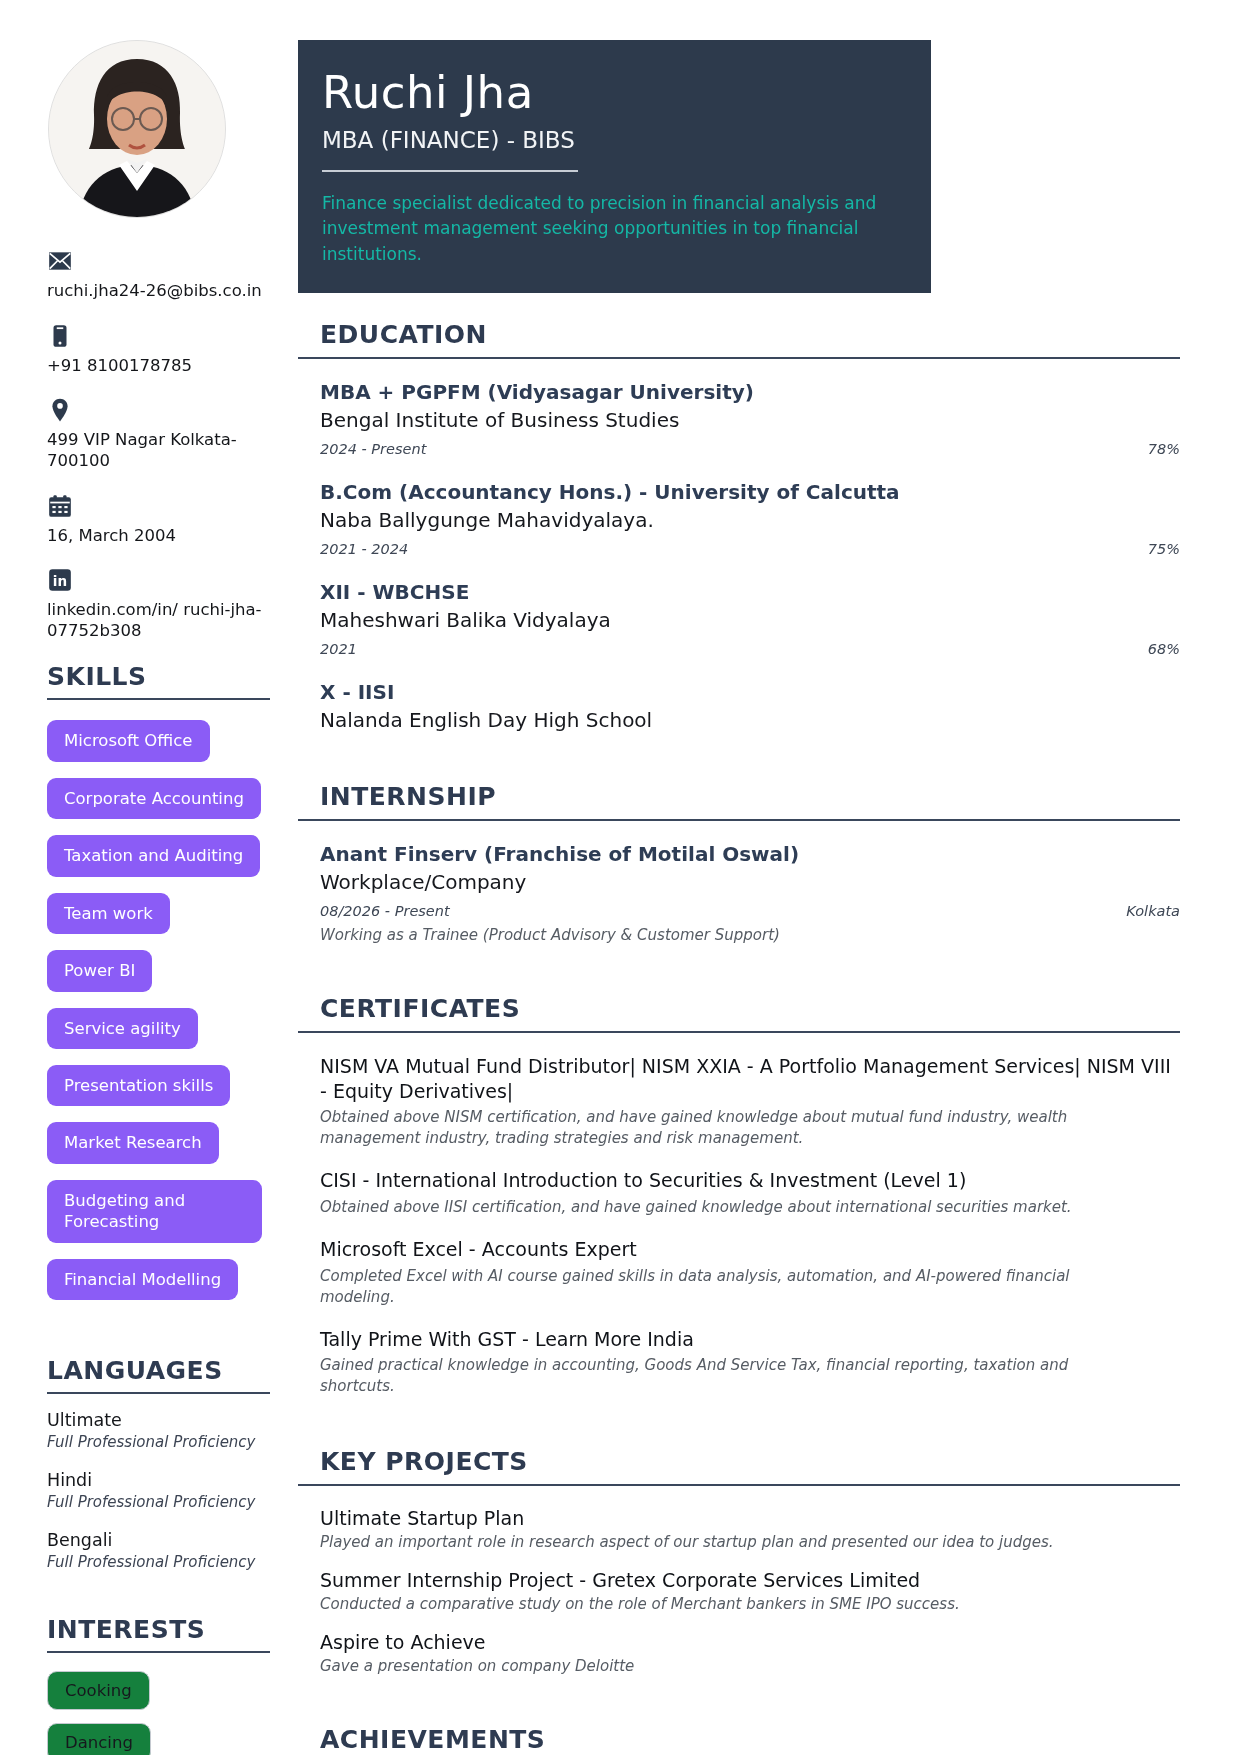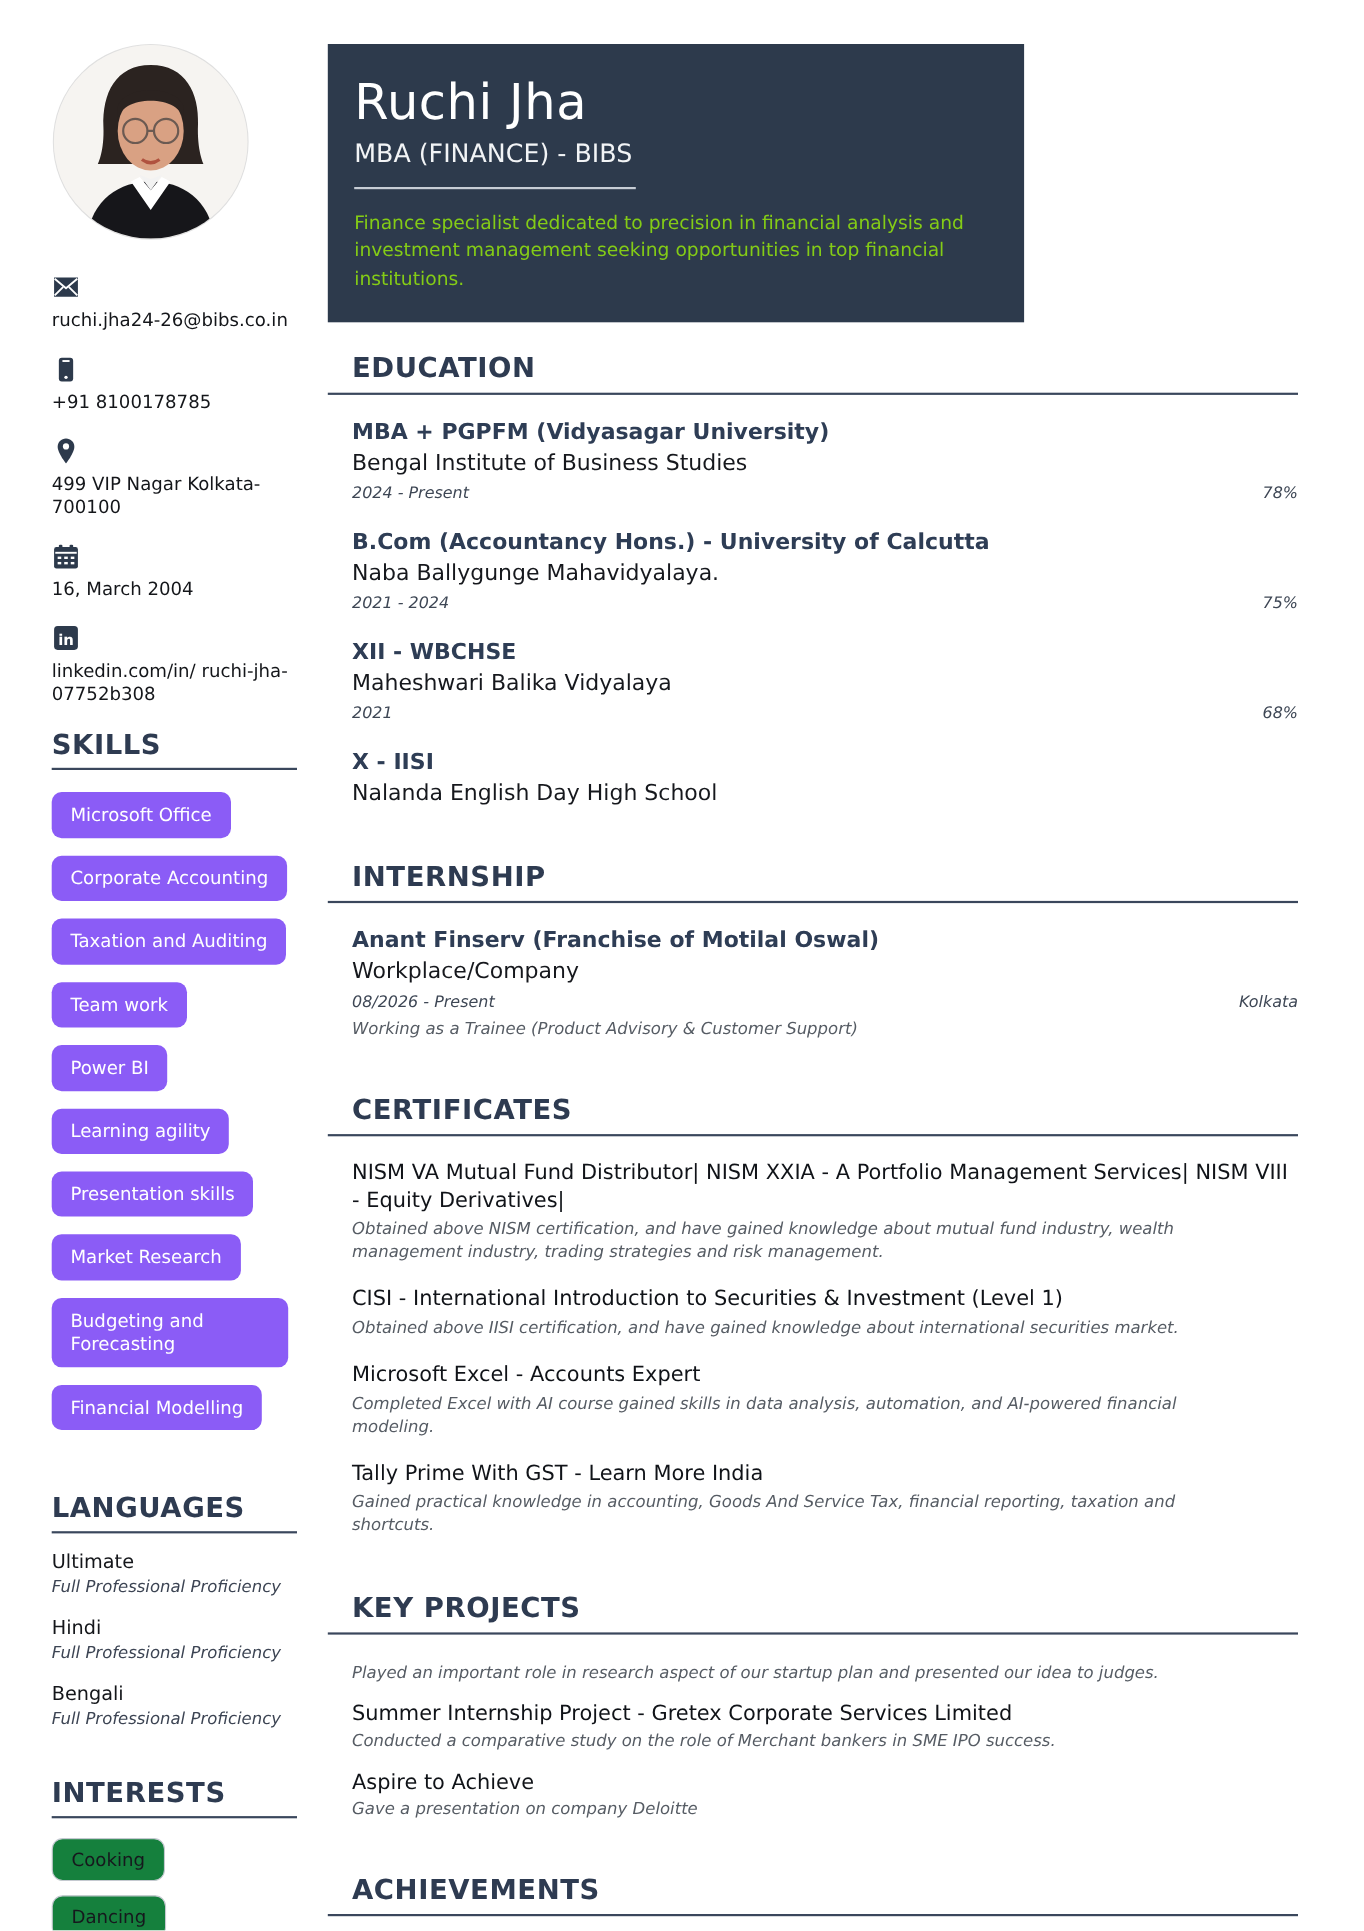--- a/index.html
+++ b/index.html
@@ -36,21 +36,21 @@
   .outline-pills { margin-top:18px; display:flex; flex-wrap:wrap; gap:13px; max-width:210px; }
   .outline-pill { border:1.5px solid #c4c9d0; border-radius:10px; background:#15803d;
                   color:#16181d; font-size:16.5px; padding:9px 17px; }
 
   
   .main { width:882px; flex:0 0 882px; }
   .band { width:633px; background:#2d3a4c; color:#ffffff; padding:28px 30px 26px 24px; }
   .band-name { font-size:45px; font-weight:normal; letter-spacing:0.5px; line-height:1.1; }
   .band-degree { font-size:23px; margin-top:9px; color:#f2f4f6; }
   .band-rule { width:256px; height:2px; background:#c7cdd5; margin:17px 0 19px 0; }
-  .band-summary { font-size:17px; line-height:1.5; color:#84cc16; max-width:740px; }
+  .band-summary { font-size:17px; line-height:1.5; color:#14b8a6; max-width:740px; }
 
   .section { margin-top:27px; }
   .sec-title { font-size:25px; font-weight:bold; color:#2e3b51; letter-spacing:0.5px;
                padding:0 0 8px 22px; border-bottom:2.5px solid #3a475c; }
   .sec-body { padding-left:22px; padding-top:21px; }
 
   .edu-item { margin-bottom:23px; }
   .edu-degree { font-size:20px; font-weight:bold; color:#2e3d55; }
   .edu-school { font-size:20px; color:#16181d; margin-top:4px; }
   .meta-row { display:flex; justify-content:space-between; margin-top:9px;
@@ -149,21 +149,21 @@
       </div>
     </div>
 
     <h2 class="side-sec-title skills-title">SKILLS</h2>
     <div class="pill-col">
       <span class="pill">Microsoft Office</span>
       <span class="pill">Corporate Accounting</span>
       <span class="pill">Taxation and Auditing</span>
       <span class="pill">Team work</span>
       <span class="pill">Power BI</span>
-      <span class="pill">Learning agility</span>
+      <span class="pill">Service agility</span>
       <span class="pill">Presentation skills</span>
       <span class="pill">Market Research</span>
       <span class="pill">Budgeting and Forecasting</span>
       <span class="pill">Financial Modelling</span>
     </div>
 
     <h2 class="side-sec-title lang-title">LANGUAGES</h2>
     <div class="lang-list">
       <div class="lang-item">
         <div class="lang-name">Ultimate</div>
@@ -264,20 +264,21 @@
           <div class="cert-name">Tally Prime With GST - Learn More India</div>
           <div class="cert-desc">Gained practical knowledge in accounting, Goods And Service Tax, financial reporting, taxation and shortcuts.</div>
         </div>
       </div>
     </section>
 
     <section class="section sec-gap-lg">
       <h2 class="sec-title">KEY PROJECTS</h2>
       <div class="sec-body">
         <div class="proj-item">
+          <div class="proj-name">Ultimate Startup Plan</div>
           <div class="proj-desc">Played an important role in research aspect of our startup plan and presented our idea to judges.</div>
         </div>
         <div class="proj-item">
           <div class="proj-name">Summer Internship Project - Gretex Corporate Services Limited</div>
           <div class="proj-desc">Conducted a comparative study on the role of Merchant bankers in SME IPO success.</div>
         </div>
         <div class="proj-item">
           <div class="proj-name">Aspire to Achieve</div>
           <div class="proj-desc">Gave a presentation on company Deloitte</div>
         </div>

